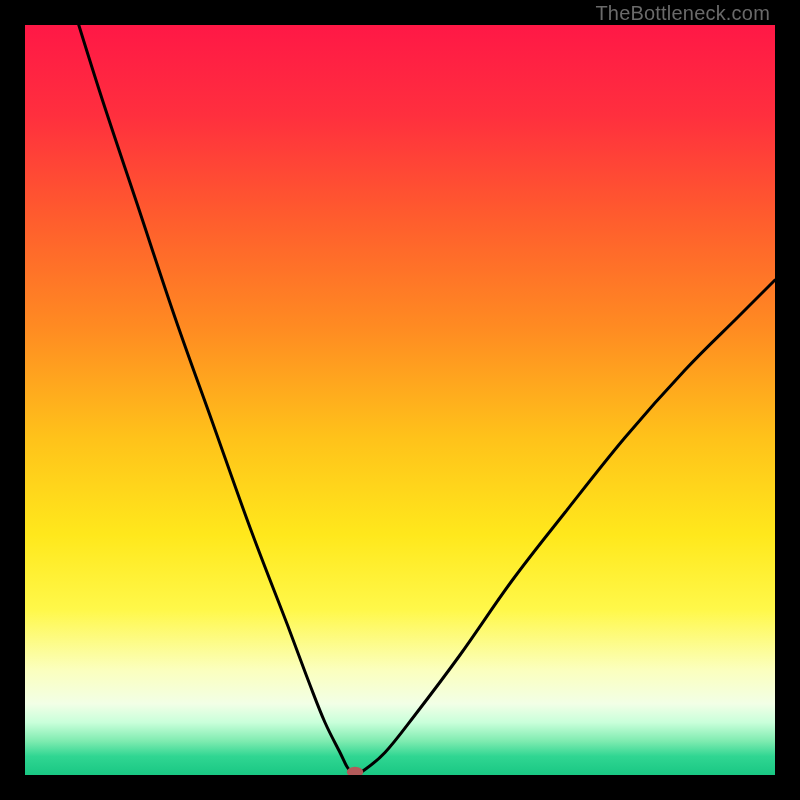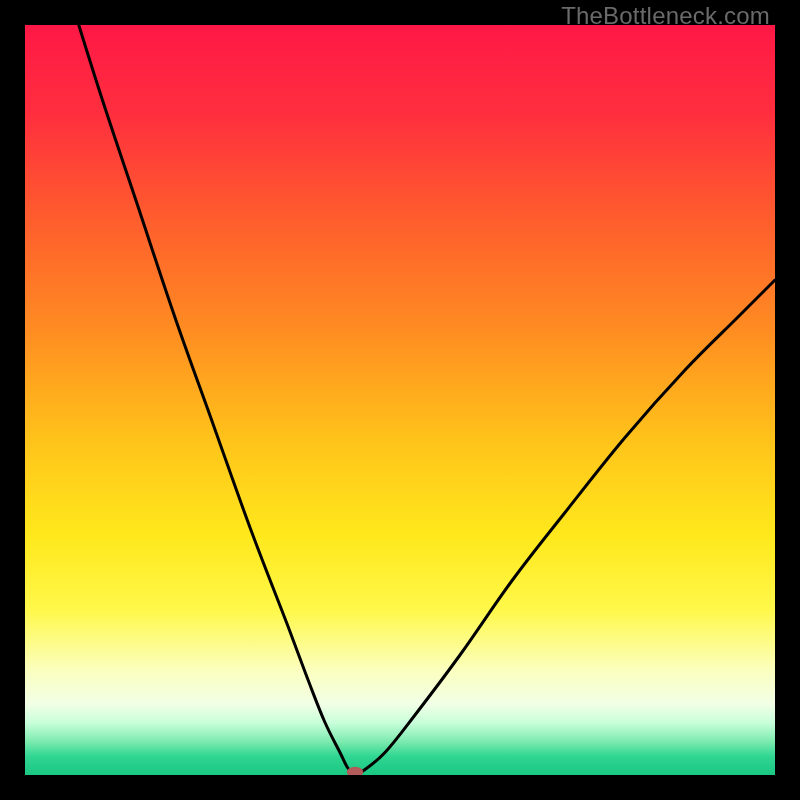--- a/index.html
+++ b/index.html
@@ -24,21 +24,21 @@
     left: 0;
     top: 0;
     width: 750px;
     height: 750px;
   }
   .watermark {
     position: absolute;
     top: 2px;
     right: 30px;
     color: #6a6a6a;
-    font-size: 24px;
+    font-size: 20px;
     font-weight: 500;
     letter-spacing: 0.2px;
     z-index: 10;
   }
 </style>
 </head>
 <body>
 
 <div class="watermark">TheBottleneck.com</div>
 

